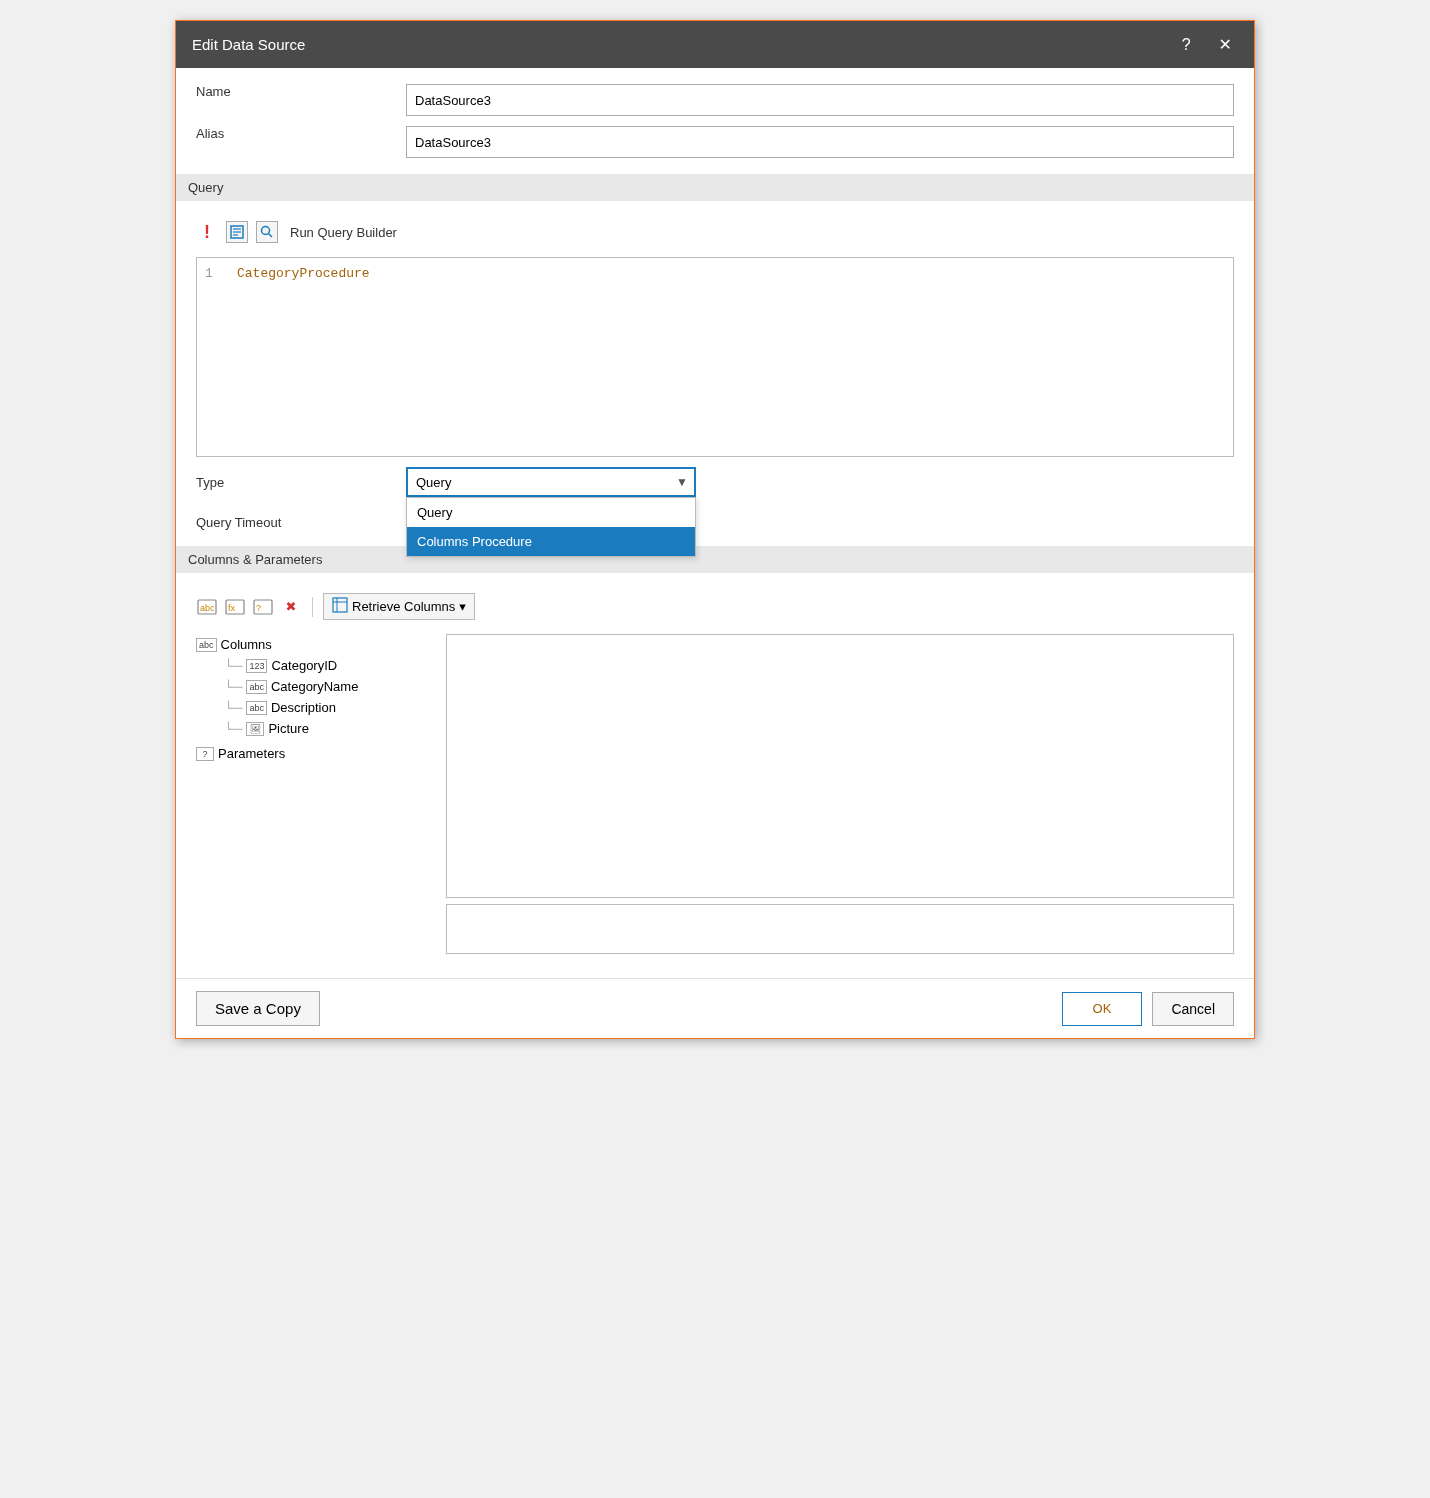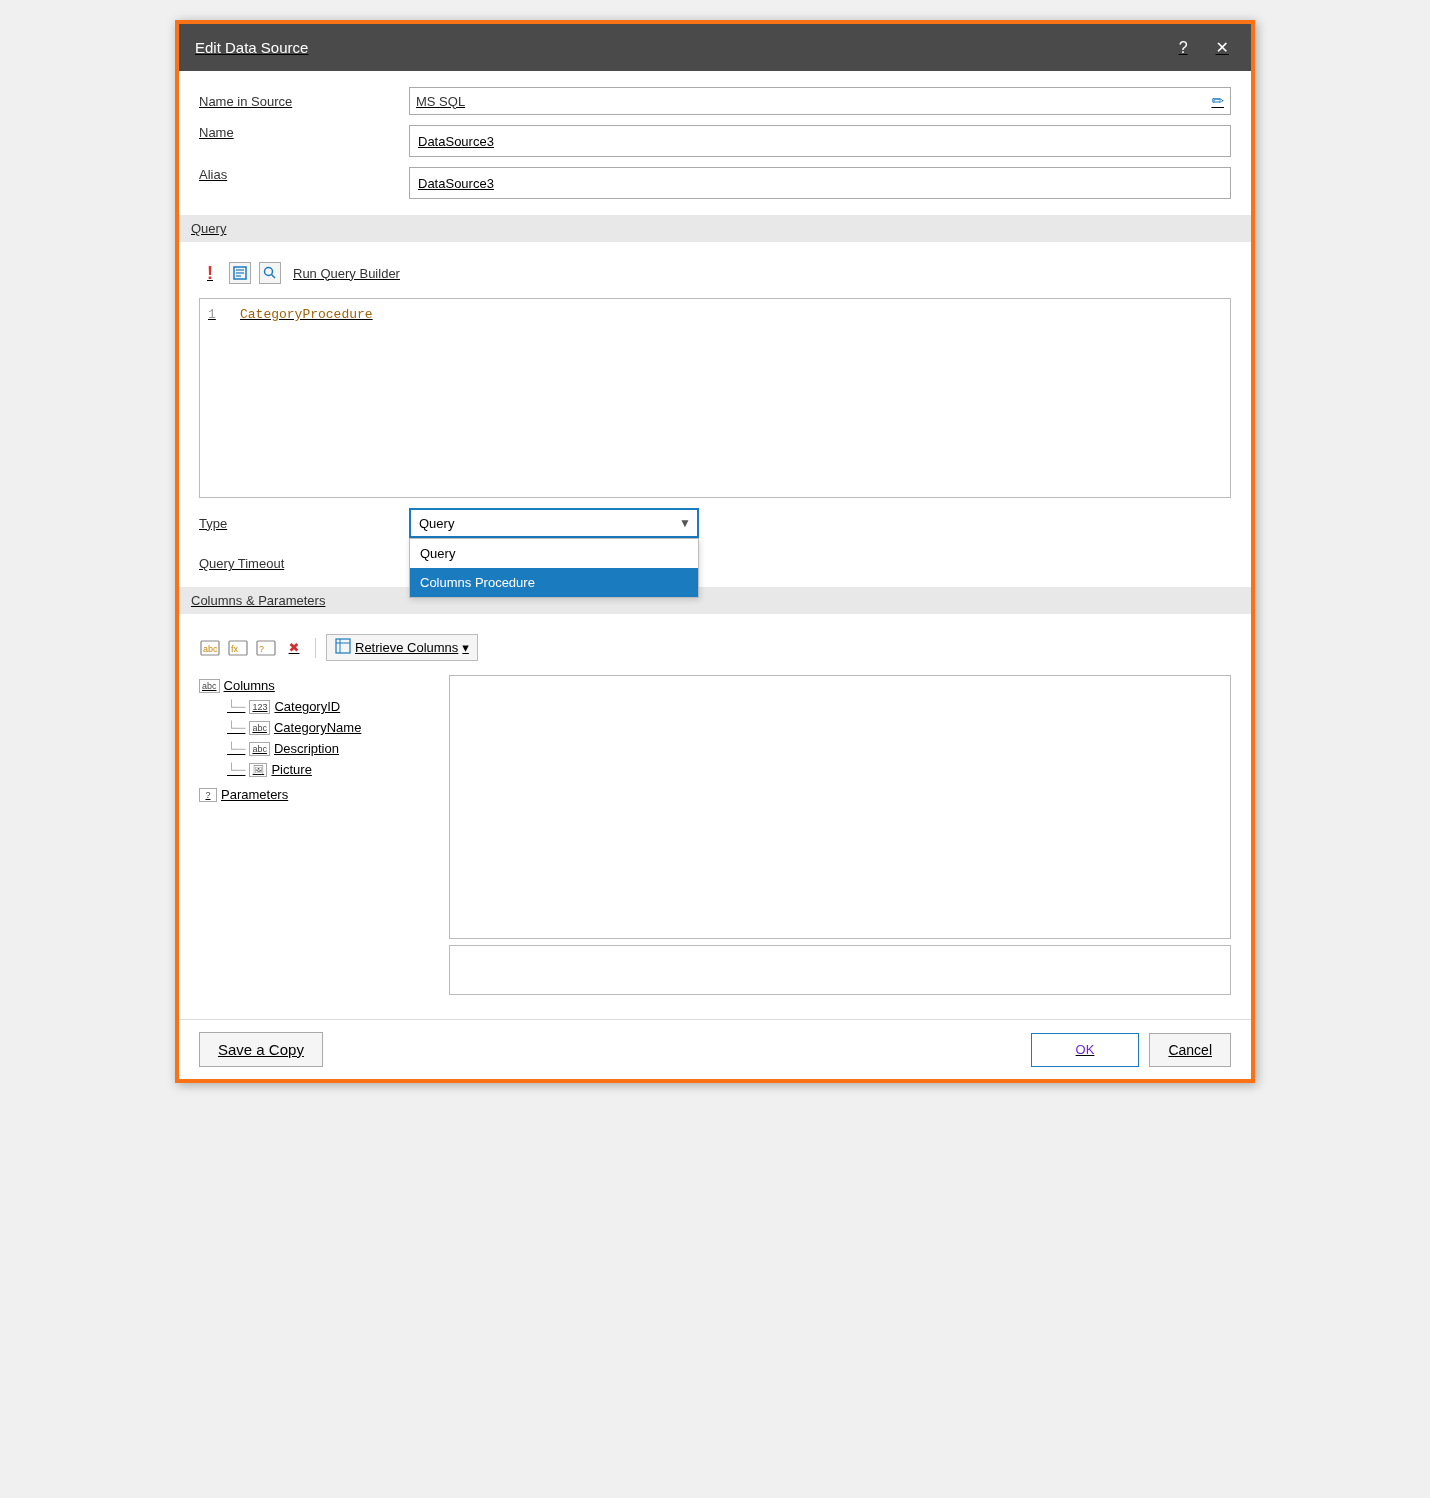--- a/index.html
+++ b/index.html
@@ -8,25 +8,24 @@
       font-size: 13px;
       background: #f0f0f0;
       display: flex;
       justify-content: center;
       align-items: flex-start;
       padding: 20px;
     }
     .dialog {
       width: 1080px;
       background: #fff;
-      border: 4px solid #f97316;
+      border: 1px solid #f97316;
       box-shadow: 2px 2px 10px rgba(0,0,0,0.3);
       display: flex;
       flex-direction: column;
-      text-decoration: underline;
     }
     .title-bar {
       background: #4a4a4a;
       color: #fff;
       padding: 12px 16px;
       display: flex;
       align-items: center;
       justify-content: space-between;
     }
     .title-bar-title {
@@ -341,24 +340,24 @@
       font-size: 15px;
       cursor: pointer;
     }
     .footer-right {
       display: flex;
       gap: 10px;
     }
     .ok-btn {
       border: 1px solid #1a7bbf;
       background: #fff;
-      padding: 8px 44px;
-      font-size: 13px;
-      cursor: pointer;
-      color: #6d28d9;
+      padding: 8px 30px;
+      font-size: 13px;
+      cursor: pointer;
+      color: #a16207;
     }
     .cancel-btn {
       border: 1px solid #aaa;
       background: #f5f5f5;
       padding: 8px 18px;
       font-size: 14px;
       cursor: pointer;
     }
     .col-icon-red {
       color: #d03030;
@@ -372,27 +371,20 @@
   <div class="title-bar">
     <span class="title-bar-title">Edit Data Source</span>
     <div class="title-bar-controls">
       <button class="title-bar-btn">?</button>
       <button class="title-bar-btn">✕</button>
     </div>
   </div>
 
   <div class="dialog-body">
 
-    <div class="name-in-source-row field-row">
-      <span class="field-label">Name in Source</span>
-      <div class="name-in-source-input-wrapper">
-        <input type="text" value="MS SQL" style="">
-        <span class="pencil-icon">✏</span>
-      </div>
-    </div>
 
     <div class="field-row">
       <span class="field-label">Name</span>
       <input class="field-input" type="text" value="DataSource3" style="">
     </div>
 
     <div class="field-row">
       <span class="field-label">Alias</span>
       <input class="field-input" type="text" value="DataSource3" style="">
     </div>

